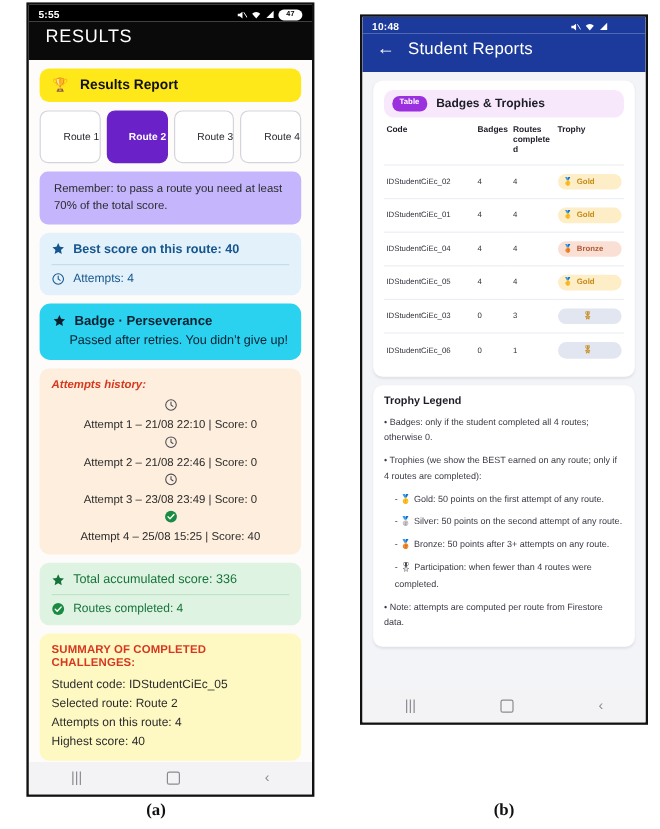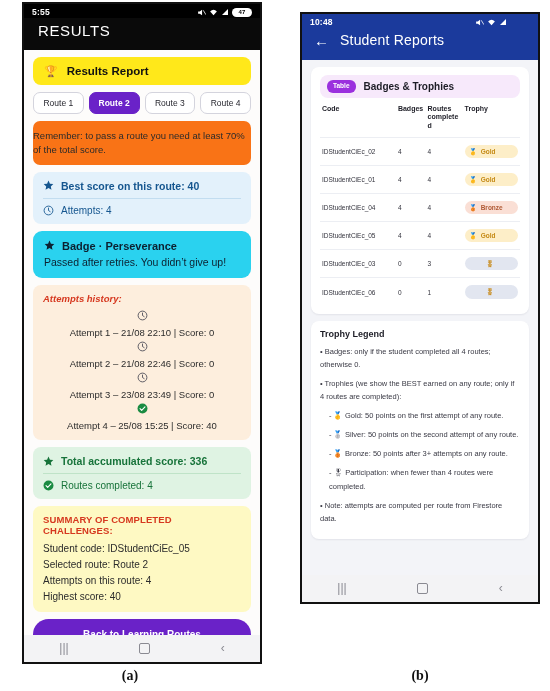--- a/index.html
+++ b/index.html
@@ -31,42 +31,42 @@
   
   .bodyA{flex:1 1 auto;background:#fdfcfb;padding:7px 9px 0 9px;overflow:hidden;display:flex;flex-direction:column;gap:7px;}
   .bodyB{flex:1 1 auto;background:#f3f4f8;padding:7px 9px 0 9px;overflow:hidden;display:flex;flex-direction:column;gap:7px;}
 
   
   .banner{background:#ffe81a;border-radius:8px;padding:8px 11px;display:flex;align-items:center;gap:9px;font-weight:bold;font-size:11.5px;color:#111;}
   .trophy-g{font-size:11px;line-height:1;}
 
   .routes{display:flex;gap:5px;}
   .route-chip{flex:1;border:1px solid #d4d4dd;border-radius:7px;background:#fff;color:#26262e;
-      font-size:8.5px;text-align:center;padding:5px 0;box-sizing:border-box;}
+      font-size:8.5px;text-align:right;padding:16px 0;box-sizing:border-box;}
   .route-chip.active{background:#6a22c8;border-color:#6a22c8;color:#fff;font-weight:bold;}
 
-  .note-yellow{background:#f97316;border-radius:7px;padding:8px 0;font-size:9.5px;line-height:1.45;color:#2b2b2b;}
+  .note-yellow{background:#c4b5fd;border-radius:7px;padding:8px 12px;font-size:9.5px;line-height:1.45;color:#2b2b2b;}
 
   .card-blue{background:#e3f1fb;border-radius:8px;padding:8px 10px;}
   .card-blue .row{display:flex;align-items:center;gap:7px;color:#15568f;font-size:10px;}
   .card-blue .row.top{font-weight:bold;font-size:10.5px;}
   .divider-blue{height:1px;background:#c2ddf0;margin:6px 0;}
 
   .card-cyan{background:#2ad2ef;border-radius:9px;padding:9px 11px;color:#0c2030;}
   .card-cyan .hd{display:flex;align-items:center;gap:7px;font-weight:bold;font-size:11px;margin-bottom:3px;}
-  .card-cyan .tx{font-size:10.5px;line-height:1.4;}
+  .card-cyan .tx{font-size:10.5px;line-height:1.4;text-align:right;}
 
   .card-peach{background:#fdeedd;border-radius:8px;padding:8px 10px;}
   .card-peach .hd{color:#d6381f;font-weight:bold;font-size:9.5px;margin-bottom:4px;font-style:italic;}
   .att{display:flex;align-items:center;gap:6px;font-size:9.5px;color:#2c2c2c;padding:1.5px 0;flex-direction:column;}
   .ic{width:11px;height:11px;flex:0 0 11px;display:block;}
 
   .card-green{background:#dff3e3;border-radius:8px;padding:8px 10px;}
   .card-green .row{display:flex;align-items:center;gap:7px;color:#17733a;font-size:10px;}
-  .card-green .row.top{font-weight:bold;font-size:10.5px;}
+  .card-green .row.top{font-weight:normal;font-size:10.5px;}
   .divider-green{height:1px;background:#bfe3c8;margin:6px 0;}
 
   .summary{background:#fef9c3;border-radius:8px;padding:8px 10px;}
   .summary .hd{color:#d6381f;font-weight:bold;font-size:9.5px;margin-bottom:4px;letter-spacing:.1px;}
   .summary .ln{font-size:10px;color:#2c2c2c;padding:2.5px 0;}
 
   .cta{background:#6a22c8;color:#fff;border-radius:20px;text-align:center;font-weight:bold;
        font-size:10px;padding:10px 0;margin-top:auto;margin-bottom:22px;border:none;width:100%;}
 
   

